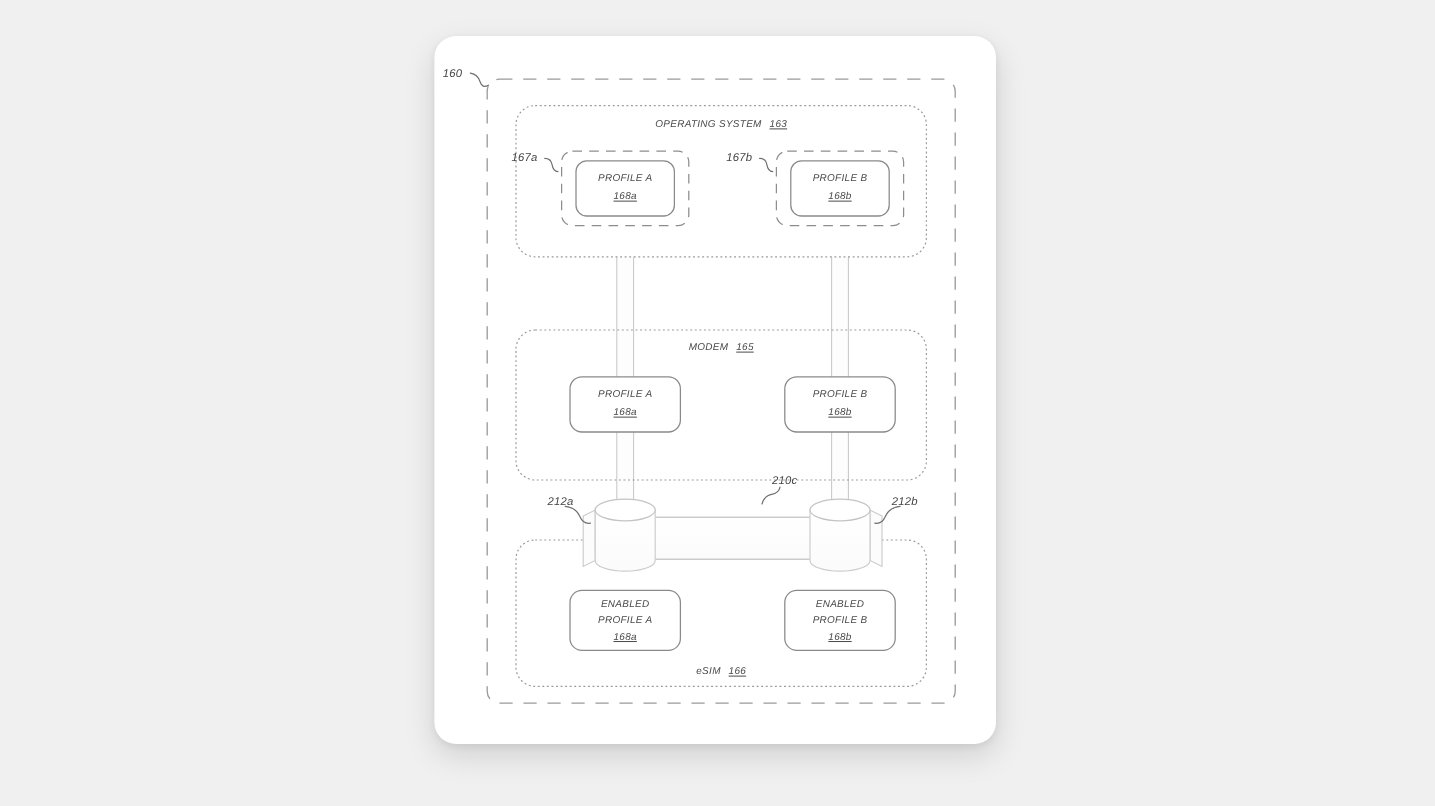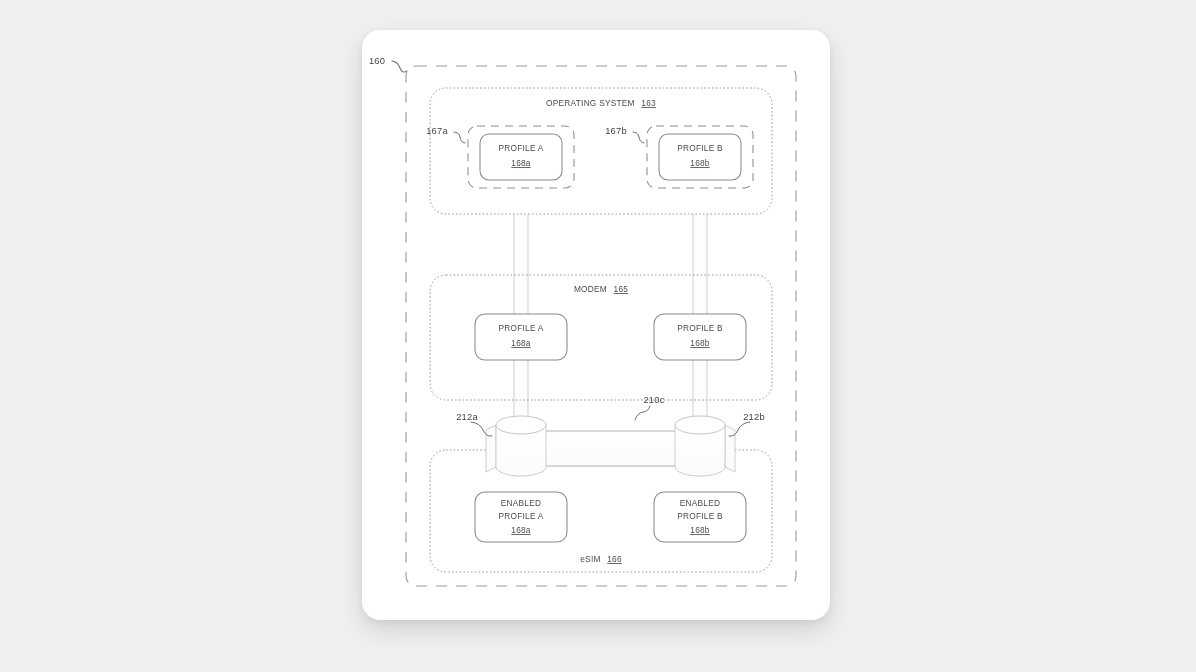--- a/index.html
+++ b/index.html
@@ -10,20 +10,21 @@
     overflow: hidden;
     background: #f0f0f0;
     font-family: "Liberation Sans", sans-serif;
   }
 
   #stage {
     position: relative;
     width: 1196px;
     height: 672px;
     background: #f0f0f0;
+    font-style: italic;
   }
 
   
   #page-card {
     position: absolute;
     left: 362px;
     top: 30px;
     width: 468px;
     height: 590px;
     background: #ffffff;

